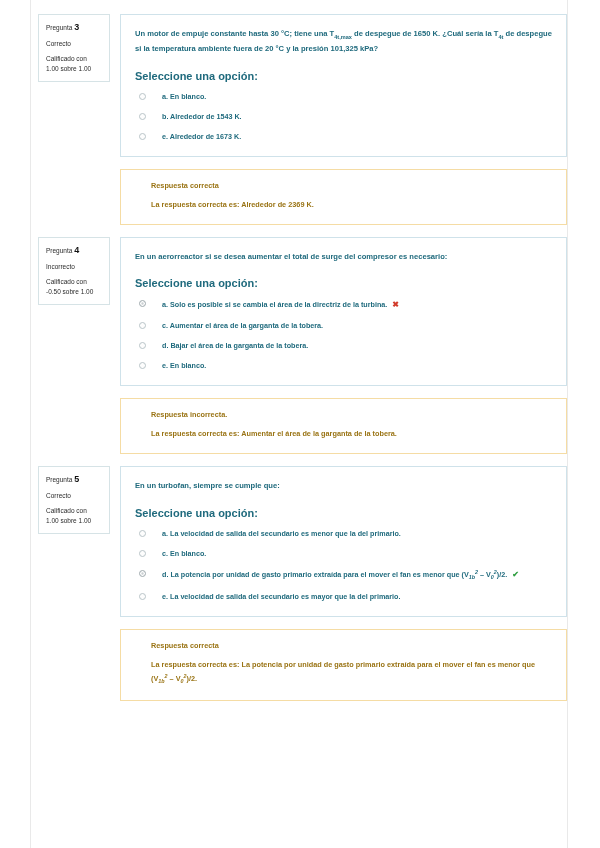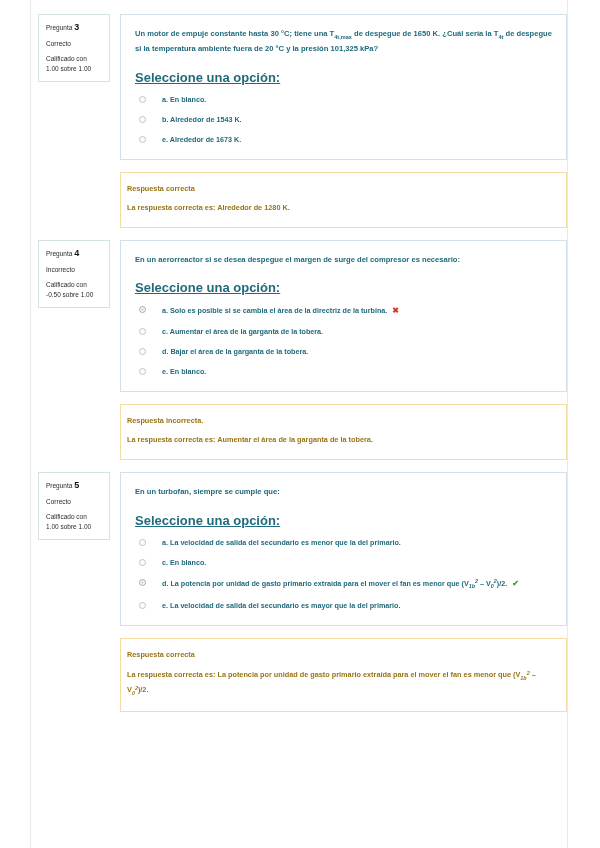--- a/index.html
+++ b/index.html
@@ -73,25 +73,24 @@
   .q-text {
     font-size: 7.6px;
     font-weight: bold;
     line-height: 1.75;
     color: #1f6a7d;
     margin: 0 0 14px 0;
   }
   .q-text sub { font-size: 5.6px; }
 
   .q-prompt {
-    font-size: 13px;
+    font-size: 11px;
     font-weight: bold;
     color: #1f6a7d;
     margin: 0 0 7px 0;
-    text-decoration: underline;
   }
 
   .answers { margin: 0; padding: 0; list-style: none; }
   .answer {
     display: flex;
     align-items: flex-start;
     margin-bottom: 8px;
     font-size: 7.2px;
     font-weight: bold;
     color: #1f6a7d;
@@ -128,21 +127,21 @@
     font-weight: bold;
   }
   .mark-correct { color: #2f9e41; }
   .mark-wrong { color: #d23c2c; }
 
   
   .feedback {
     margin: 12px 0 0 82px;
     border: 1px solid #f5dca4;
     background: #ffffff;
-    padding: 11px 14px 13px 6px;
+    padding: 11px 14px 13px 30px;
     color: #9a7415;
   }
   .feedback-title {
     font-size: 7.3px;
     font-weight: bold;
     margin: 0 0 9px 0;
   }
   .feedback-body {
     font-size: 7.3px;
     font-weight: bold;
@@ -190,39 +189,39 @@
         </li>
         <li class="answer">
           <span class="radio"></span>
           <span class="answer-text">e. Alrededor de 1673 K.</span>
         </li>
       </ul>
     </div>
 
     <div class="feedback">
       <p class="feedback-title">Respuesta correcta</p>
-      <p class="feedback-body">La respuesta correcta es: Alrededor de 1280 K.</p>
+      <p class="feedback-body">La respuesta correcta es: Alrededor de 2369 K.</p>
     </div>
   </div>
 
   <div class="question-block">
     <div class="q-info">
       <div class="q-num">
         <span>Pregunta</span>
         <span class="num">4</span>
       </div>
       <div class="q-state">Incorrecto</div>
       <div class="q-grade">
         <span>Calificado con</span><br>
         <span>-0.50 sobre 1.00</span>
       </div>
     </div>
 
     <div class="q-body">
-      <p class="q-text"><span>En un aerorreactor si se desea despegue el margen de surge del compresor es necesario:</span></p>
+      <p class="q-text"><span>En un aerorreactor si se desea aumentar el total de surge del compresor es necesario:</span></p>
 
       <p class="q-prompt">Seleccione una opción:</p>
 
       <ul class="answers">
         <li class="answer">
           <span class="radio checked"></span>
           <span class="answer-text"><span>a. Solo es posible si se cambia el área de la directriz de la turbina.</span><span class="mark mark-wrong">✖</span></span>
         </li>
         <li class="answer">
           <span class="radio"></span>

